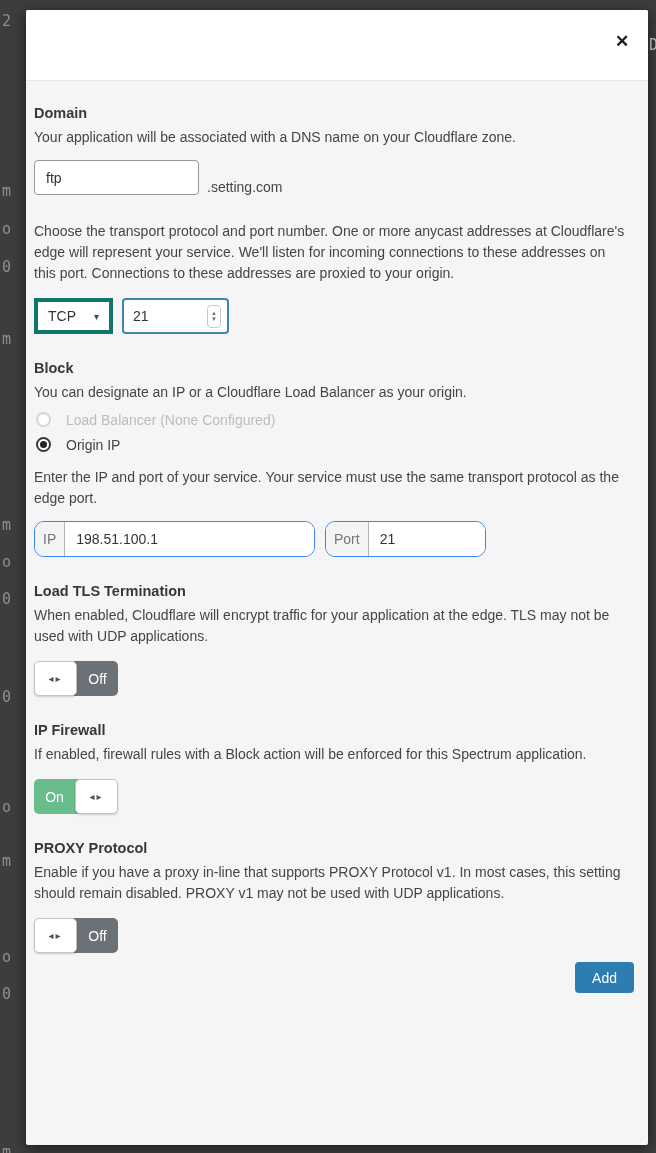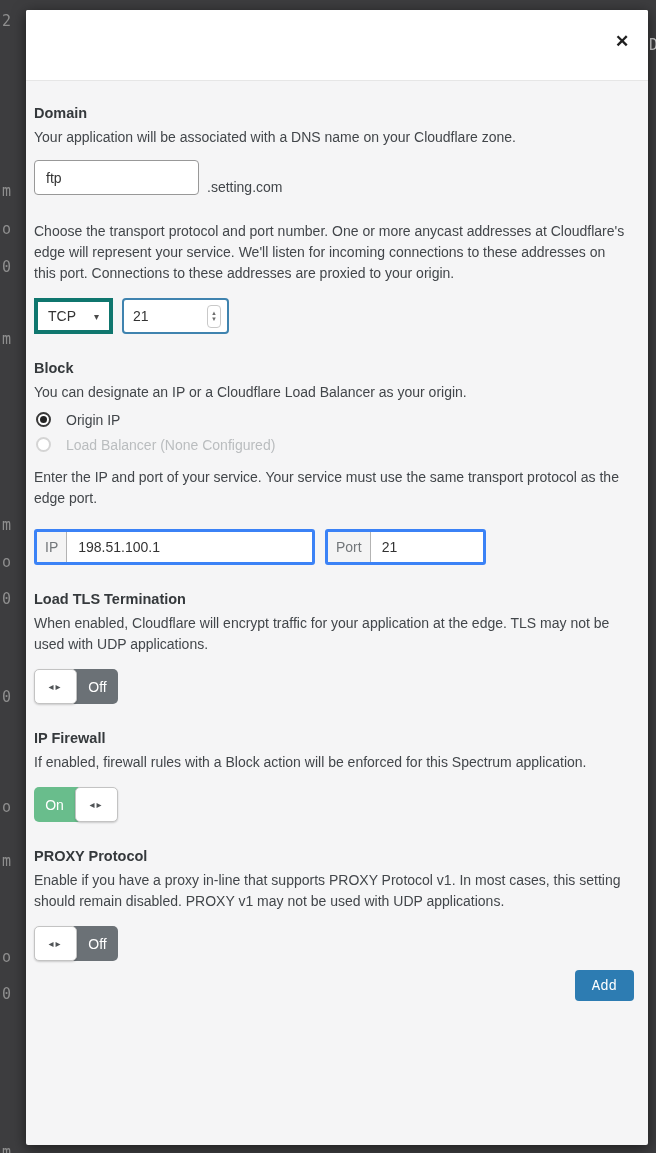--- a/index.html
+++ b/index.html
@@ -93,21 +93,21 @@
   .radio-outer.disabled { border-color:#d4d4d4; }
   .radio-dot { width:7px; height:7px; border-radius:50%; background:#222; }
   .radio-label { font-size:14px; color:#42464a; }
   .radio-label.disabled { color:#babdbf; }
   .radio-group { margin:2px 0 10px 0; }
 
   
   .ip-port-row { display:flex; gap:10px; }
   .input-group {
     display:flex; height:36px;
-    border:3px solid #3b82f6; border-radius:3px; background:#fff; overflow:hidden;margin-top:8px;
+    border:1px solid #3b82f6; border-radius:10px; background:#fff; overflow:hidden;
   }
   .input-group.ip { width:281px; }
   .input-group.port { width:161px; }
   .input-prefix {
     background:#f4f4f4; border-right:1px solid #b3b3b3;
     color:#73777a; font-size:14px;
     display:flex; align-items:center; padding:0 8px;
   }
   .input-area {
     flex:1; display:flex; align-items:center;
@@ -127,21 +127,21 @@
     width:45px; display:flex; align-items:center; justify-content:center;
     color:#fff; font-size:14px;
   }
   .toggle.off .toggle-seg { background:#6b7176; border-radius:0 5px 5px 0; margin-left:-4px; padding-left:4px; }
   .toggle.on  .toggle-seg { background:#69bd8c; border-radius:5px 0 0 5px; margin-right:-4px; padding-right:4px; }
 
   
   .footer-row { display:flex; justify-content:flex-end; margin-top:9px; padding-bottom:32px; }
   .add-btn {
     background:#2d7cb2; color:#fff; border:none; border-radius:4px;
-    height:31px; padding:0 17px; font-size:14px; font-family:Liberation Mono, monospace; cursor:pointer;
+    height:31px; padding:0 17px; font-size:14px; font-family:Liberation Sans, sans-serif; cursor:pointer;
   }
 </style>
 </head>
 <body>
 
 <div id="bg-left">
     <span class="bg-fragment" style="left: 2px; top: 12px;">2</span>
     <span class="bg-fragment" style="left: 2px; top: 182px;">m</span>
     <span class="bg-fragment" style="left: 2px; top: 220px;">o</span>
     <span class="bg-fragment" style="left: 2px; top: 258px;">0</span>
@@ -192,28 +192,28 @@
           </span>
         </div>
       </div>
     </div>
 
     <div class="section">
       <div class="section-label">Block</div>
       <div class="section-desc" style="margin-bottom:4px">You can designate an IP or a Cloudflare Load Balancer as your origin.</div>
       <div class="radio-group">
         <div class="radio-row">
+          <span class="radio-outer disabled"></span>
+          <span class="radio-label disabled">Load Balancer (None Configured)</span>
+        </div>
+        <div class="radio-row">
           <span class="radio-outer">
               <span class="radio-dot"></span>
             </span>
           <span class="radio-label">Origin IP</span>
-        </div>
-        <div class="radio-row">
-          <span class="radio-outer disabled"></span>
-          <span class="radio-label disabled">Load Balancer (None Configured)</span>
         </div>
       </div>
       <div class="section-desc">Enter the IP and port of your service. Your service must use the same transport protocol as the edge port.</div>
       <div class="ip-port-row">
         <div class="input-group ip">
           <span class="input-prefix">IP</span>
           <span class="input-area">198.51.100.1</span>
         </div>
         <div class="input-group port">
           <span class="input-prefix">Port</span>

